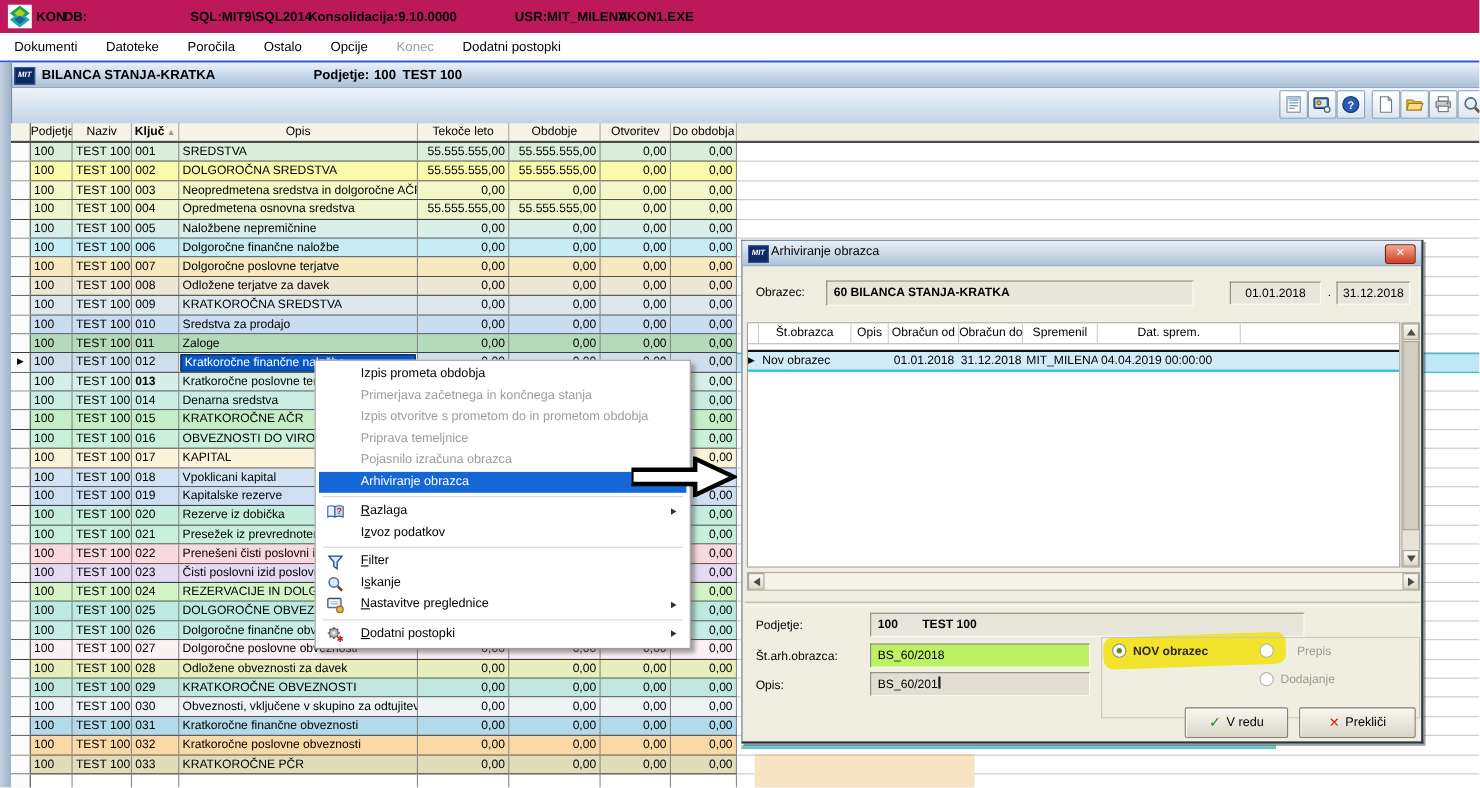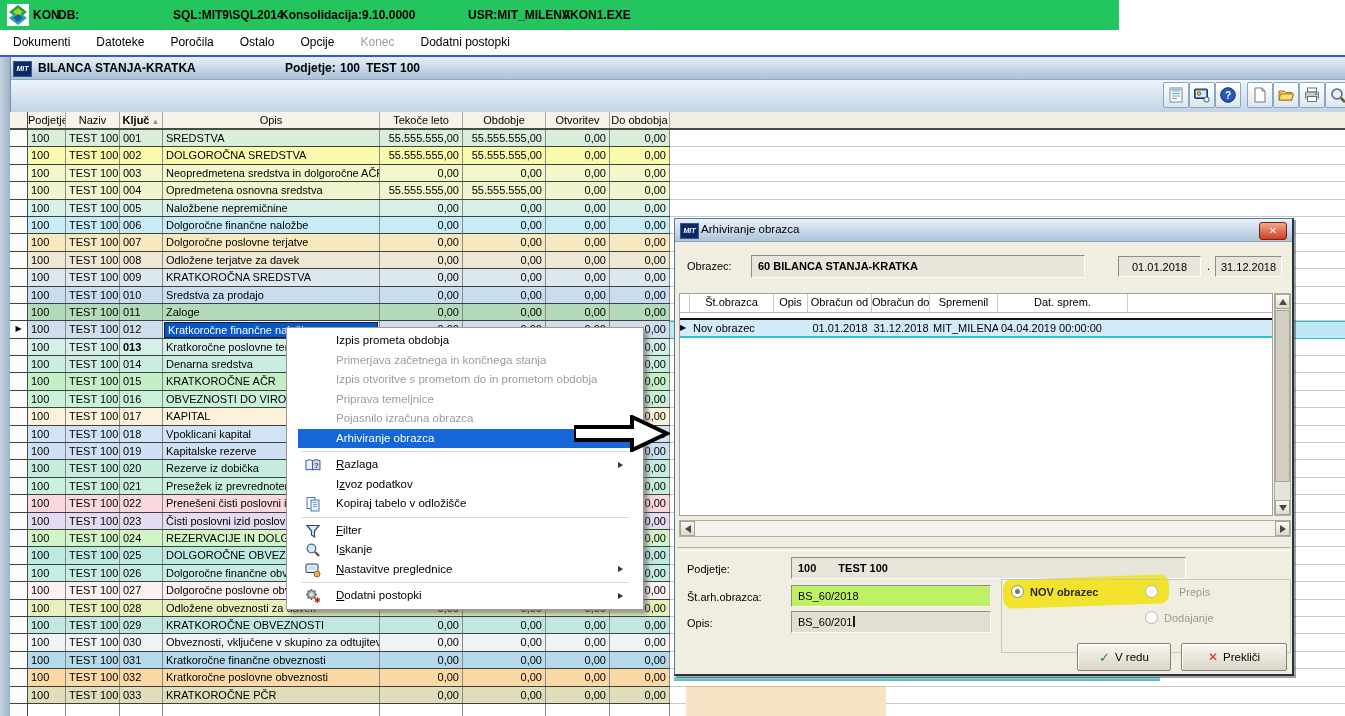--- a/index.html
+++ b/index.html
@@ -2,21 +2,21 @@
 <html><head>
 <meta charset="utf-8">
 <style>
   html,body{margin:0;padding:0;}
   body{width:1345px;height:716px;overflow:hidden;background:#fff;
        font-family:"Liberation Sans","DejaVu Sans",sans-serif;font-size:11px;color:#000;}
   #root{position:relative;width:1345px;height:716px;overflow:hidden;}
   .abs{position:absolute;}
 
   
-  .topbar{left:0;top:0;width:1119px;height:30px;background:#22c55e;}
+  .topbar{left:0;top:0;width:1345px;height:30px;background:#be185d;}
   .topbar span{position:absolute;top:8px;font-size:12px;font-weight:600;white-space:pre;}
   .kon-logo{position:absolute;left:7px;top:4px;width:22px;height:22px;}
   .menubar{left:0;top:30px;width:1345px;height:25px;background:#fff;}
   .menubar .mi{display:inline-block;padding:0 13px;line-height:25px;font-size:12px;cursor:default;}
   .menubar .mi.dis{color:#9aa0a6;}
   .blueline{left:0;top:55px;width:1345px;height:2px;background:#2f5bd7;}
 
   
   .doctitle{left:0;top:57px;width:1345px;height:22px;
     background:linear-gradient(#eaf1f9,#a9c0d8);border-bottom:1px solid #8fa8c0;}
@@ -49,21 +49,21 @@
   .sortglyph{font-size:8px;color:#9a9a82;margin-left:2px;}
 
   
   .righthdr{left:670px;top:112px;width:675px;height:18px;background:#f1eee1;
     border-bottom:2px solid #4a4a4a;box-sizing:border-box;}
   .rightrows{left:670px;top:130px;width:675px;height:586px;background:#fff;}
   .r-line{height:17.4px;box-sizing:border-box;border-bottom:1px solid #c9c9c9;}
 
   
   .ctxmenu{left:286px;top:327px;width:334px;background:#ffffff;border:1px solid #9a9a9a;
-    padding:3px 11px;box-shadow:4px 4px 4px rgba(90,90,90,.55);z-index:40;}
+    padding:3px 3px;box-shadow:4px 4px 4px rgba(90,90,90,.55);z-index:40;}
   .cm-item{position:relative;height:19.5px;line-height:19.5px;padding-left:38px;font-size:11.5px;
     white-space:nowrap;overflow:hidden;}
   .cm-item.dis{color:#9c9c9c;}
   .cm-item.on{background:#1566d6;color:#fff;}
   .cm-sep{height:1px;background:#d8d8d8;margin:3px 3px;}
   .cm-ico{position:absolute;left:7px;top:2px;width:16px;height:16px;}
   .cm-arrow{position:absolute;right:9px;top:6.5px;width:0;height:0;
     border-top:3.5px solid transparent;border-bottom:3.5px solid transparent;border-left:5px solid #303030;}
 
   
@@ -644,25 +644,20 @@
       <div class="cm-item dis"><span>Priprava temeljnice</span></div>
       <div class="cm-item dis"><span>Pojasnilo izračuna obrazca</span></div>
       <div class="cm-item on"><span>Arhiviranje obrazca</span></div>
       <div class="cm-sep"></div>
       <div class="cm-item"><span class="cm-ico"><svg viewBox="0 0 16 16" width="16" height="16">
             <path d="M1 3.5Q4 2 7.5 3.5V13Q4 11.5 1 13Z" fill="#e9f1fc" stroke="#3060a8"></path>
             <path d="M15 3.5Q11.5 2 7.5 3.5V13Q11.5 11.5 15 13Z" fill="#c6dbf3" stroke="#3060a8"></path>
             <text x="9" y="10.5" font-size="8" font-weight="bold" fill="#c02020">?</text>
           </svg></span><span><u>R</u>azlaga</span><span class="cm-arrow"></span></div>
       <div class="cm-item"><span>I<u>z</u>voz podatkov</span></div>
-      <div class="cm-item"><span class="cm-ico"><svg viewBox="0 0 16 16" width="16" height="16">
-            <rect x="2" y="1.5" width="8" height="11" fill="#fff" stroke="#4878b0"></rect>
-            <rect x="6" y="4" width="8" height="11" fill="#eaf2fb" stroke="#4878b0"></rect>
-            <path d="M8 6.5h4M8 8.5h4M8 10.5h4" stroke="#7aa0c8"></path>
-          </svg></span><span>Kopiraj tabelo v odložišče</span></div>
       <div class="cm-sep"></div>
       <div class="cm-item"><span class="cm-ico"><svg viewBox="0 0 16 16" width="16" height="16">
             <path d="M2 2.5h12L9.5 8v6l-3-2V8Z" fill="#dcebf9" stroke="#204880" stroke-width="1.2"></path>
           </svg></span><span><u>F</u>ilter</span></div>
       <div class="cm-item"><span class="cm-ico"><svg viewBox="0 0 16 16" width="16" height="16">
             <circle cx="6.5" cy="6.5" r="4.3" fill="#d5eafa" stroke="#48688f" stroke-width="1.3"></circle>
             <line x1="10" y1="10" x2="14" y2="14" stroke="#6f4f30" stroke-width="2.4"></line>
           </svg></span><span>I<u>s</u>kanje</span></div>
       <div class="cm-item"><span class="cm-ico"><svg viewBox="0 0 16 16" width="16" height="16">
             <rect x="1" y="2" width="12" height="8.5" rx="1" fill="#c8ddf0" stroke="#30486f"></rect>

